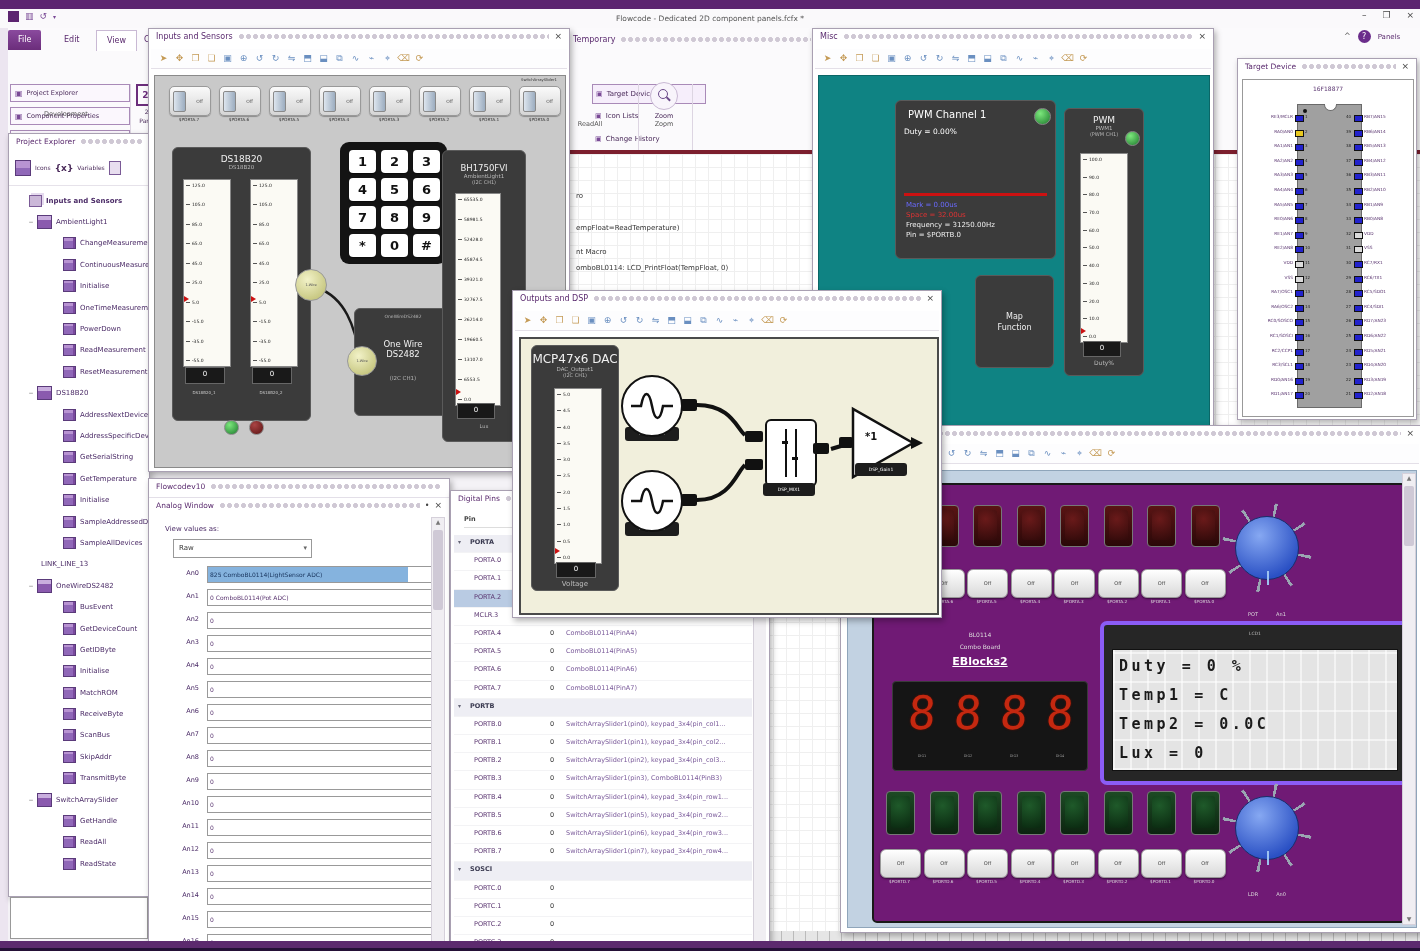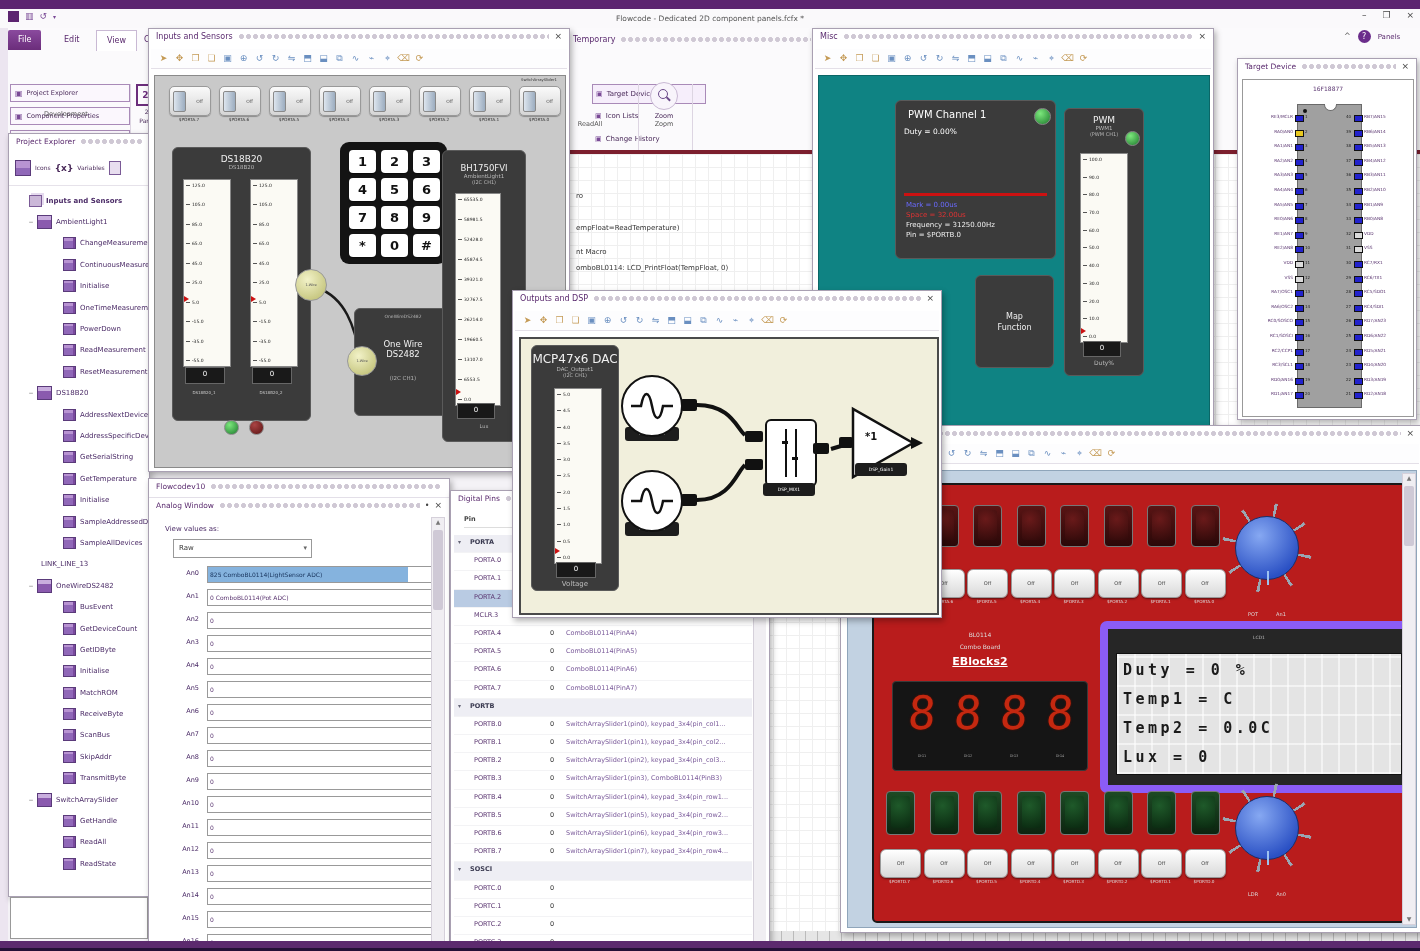--- a/index.html
+++ b/index.html
@@ -143,21 +143,21 @@
   .sthumb{position:absolute;left:1px;right:1px;background:#cfc9d6;border-radius:2px;}
   
   .wavec{position:absolute;border-radius:50%;background:#fff;border:2px solid #111;}
   .chiplab{position:absolute;background:#1d1d1d;border-radius:3px;color:#fff;font-size:4.5px;
            text-align:center;line-height:13px;}
   .plug{position:absolute;background:#111;border-radius:2px;}
   .mixbox{position:absolute;background:#fff;border:2px solid #111;border-radius:6px;}
   .mixline{position:absolute;width:2px;background:#111;}
   .mixdot{position:absolute;width:6px;height:3px;background:#111;}
   
-  .lcdframe{position:absolute;background:#262626;border:8px solid #8b5cf6;border-radius:7px;}
+  .lcdframe{position:absolute;background:#262626;border:4px solid #8b5cf6;border-radius:7px;}
   .lcdscreen{position:absolute;background:#e4e4e4;border:1px solid #111;
     background-image:repeating-linear-gradient(90deg,rgba(255,255,255,.55) 0 2px,transparent 2px 17px),
                      repeating-linear-gradient(0deg,rgba(255,255,255,.55) 0 2px,transparent 2px 29px);}
   .lcdline{height:29px;line-height:29px;font-family:"DejaVu Sans Mono",monospace;font-weight:bold;
            font-size:15px;letter-spacing:3.5px;color:#1a1a1a;padding-left:6px;white-space:pre;}
   .segpanel{position:absolute;background:#151515;border:1px solid #3a3a3a;border-radius:4px;}
   .segd{position:absolute;top:4px;width:42px;text-align:center;font-family:"DejaVu Sans Mono",monospace;
         font-size:46px;color:#c42810;transform:skewX(-4deg);text-shadow:0 0 2px #701000;}
   .seglab{position:absolute;top:72px;width:42px;text-align:center;font-size:3.5px;color:#999;}
   .pinlab{font-size:4.3px;color:#5a3570;position:absolute;top:4px;white-space:nowrap;}
@@ -1097,21 +1097,21 @@
         <span class="ticon blu">⬒</span>
         <span class="ticon blu">⬓</span>
         <span class="ticon blu">⧉</span>
         <span class="ticon blu">∿</span>
         <span class="ticon blu">⌁</span>
         <span class="ticon blu">⌖</span>
         <span class="ticon tan">⌫</span>
         <span class="ticon tan">⟳</span>
       </div>
     <div class="abs" style="left:6px;top:44px;width:568px;height:456px;background:#c2d2e2;border:1px solid #8fa5ba;overflow:hidden;">
-      <div class="abs" style="left:24px;top:12px;width:530px;height:436px;background:#b91c1c;border:2px solid #191919;border-radius:5px;">
+      <div class="abs" style="left:24px;top:12px;width:530px;height:436px;background:#701a75;border:2px solid #191919;border-radius:5px;">
 
         <div id="rledhost">
             <div class="bled r" style="left: 12px; top: 20px;">
               <div style="margin:4px;border-radius:3px;height:30px;background:radial-gradient(circle at 40% 30%,#6a1a1a,#300a0a);"></div>
             </div>
             <div class="bled r" style="left: 55.5px; top: 20px;">
               <div style="margin:4px;border-radius:3px;height:30px;background:radial-gradient(circle at 40% 30%,#6a1a1a,#300a0a);"></div>
             </div>
             <div class="bled r" style="left: 99px; top: 20px;">
               <div style="margin:4px;border-radius:3px;height:30px;background:radial-gradient(circle at 40% 30%,#6a1a1a,#300a0a);"></div>

